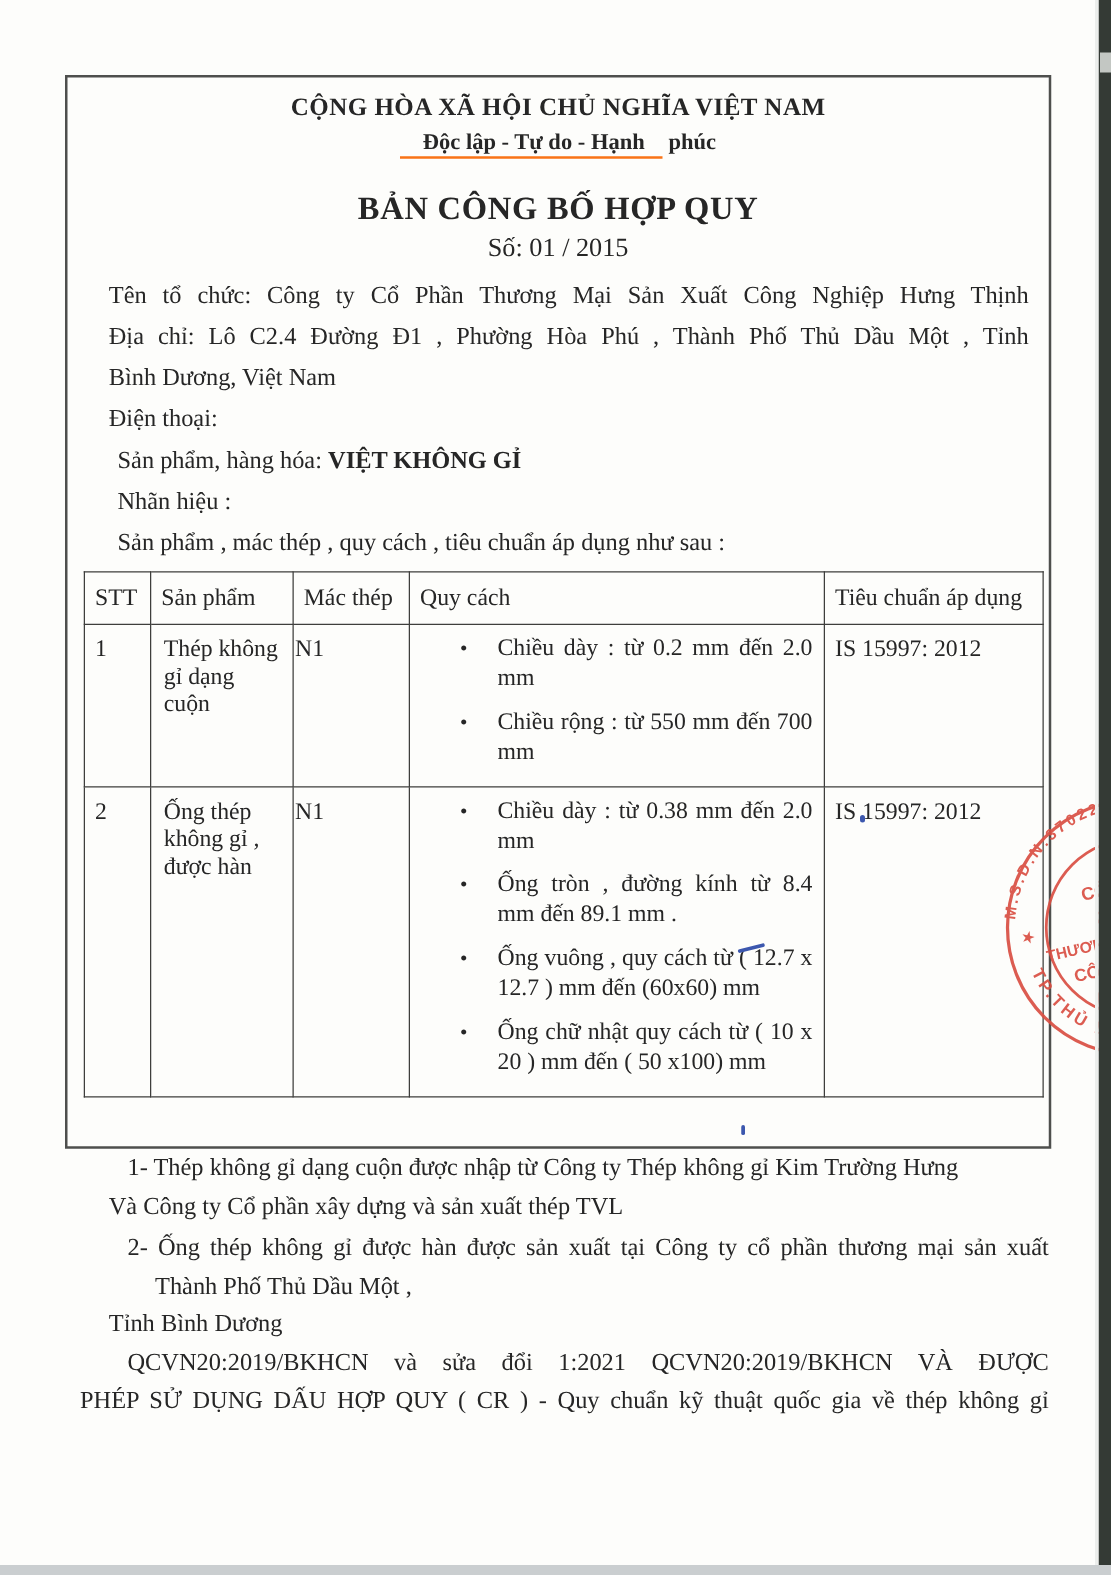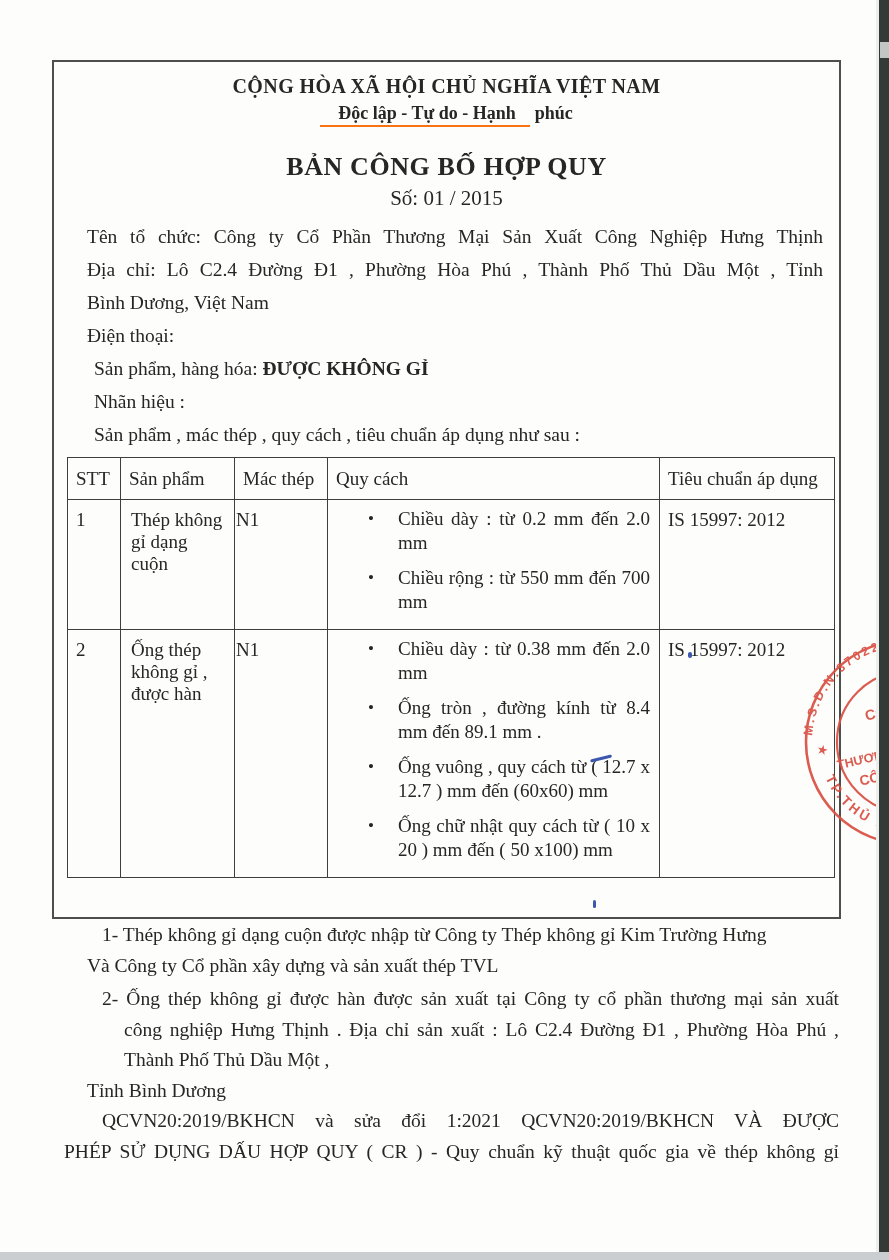--- a/index.html
+++ b/index.html
@@ -79,21 +79,21 @@
     <div class="center doc-number">Số: 01 / 2015</div>
 
     <div class="org-block body-text">
       <div class="jline">Tên tổ chức: Công ty Cổ Phần Thương Mại Sản Xuất Công Nghiệp Hưng Thịnh</div>
       <div class="jline">Địa chỉ: Lô C2.4 Đường Đ1 , Phường Hòa Phú , Thành Phố Thủ Dầu Một , Tỉnh</div>
       <div>Bình Dương, Việt Nam</div>
       <div>Điện thoại:</div>
     </div>
 
     <div class="indent-block body-text">
-      <div><span>Sản phẩm, hàng hóa: </span><span class="bold">ĐƯỢC KHÔNG GỈ</span></div>
+      <div><span>Sản phẩm, hàng hóa: </span><span class="bold">VIỆT KHÔNG GỈ</span></div>
       <div>Nhãn hiệu :</div>
       <div>Sản phẩm , mác thép , quy cách , tiêu chuẩn áp dụng như sau :</div>
     </div>
 
     <table class="conf">
       <colgroup>
         <col style="width:53px">
           <col style="width:114px">
           <col style="width:93px">
         <col style="width:332px">
@@ -149,21 +149,20 @@
           </td>
           <td class="cell">IS 15997: 2012</td>
         </tr>
       </tbody>
     </table>
 
     <div class="notes">
       <div class="ml48">1-  Thép không gỉ dạng cuộn được nhập từ Công ty Thép không gỉ Kim Trường Hưng</div>
       <div class="ml33">Và Công ty Cổ phần xây dựng và sản xuất thép TVL</div>
       <div class="ml48 n-l jline gap-top">2-  Ống thép không gỉ được hàn được sản xuất tại Công ty cổ phần thương mại sản xuất</div>
-      <div class="ml70 n-l jline">công nghiệp Hưng Thịnh . Địa chỉ sản xuất : Lô C2.4 Đường Đ1 , Phường Hòa Phú ,</div>
       <div class="ml70">Thành Phố Thủ Dầu Một ,</div>
       <div class="ml33">Tỉnh Bình Dương</div>
       <div class="ml48 n-l jline">QCVN20:2019/BKHCN và sửa đổi 1:2021 QCVN20:2019/BKHCN VÀ ĐƯỢC</div>
       <div class="ml10 n-l jline">PHÉP SỬ DỤNG DẤU HỢP QUY ( CR ) -  Quy chuẩn kỹ thuật quốc gia về thép không gỉ</div>
     </div>
 
   </div>
 
   <svg class="stamp" width="232" height="232" viewBox="0 0 232 232">
     <g fill="none" stroke="#d94f43">

